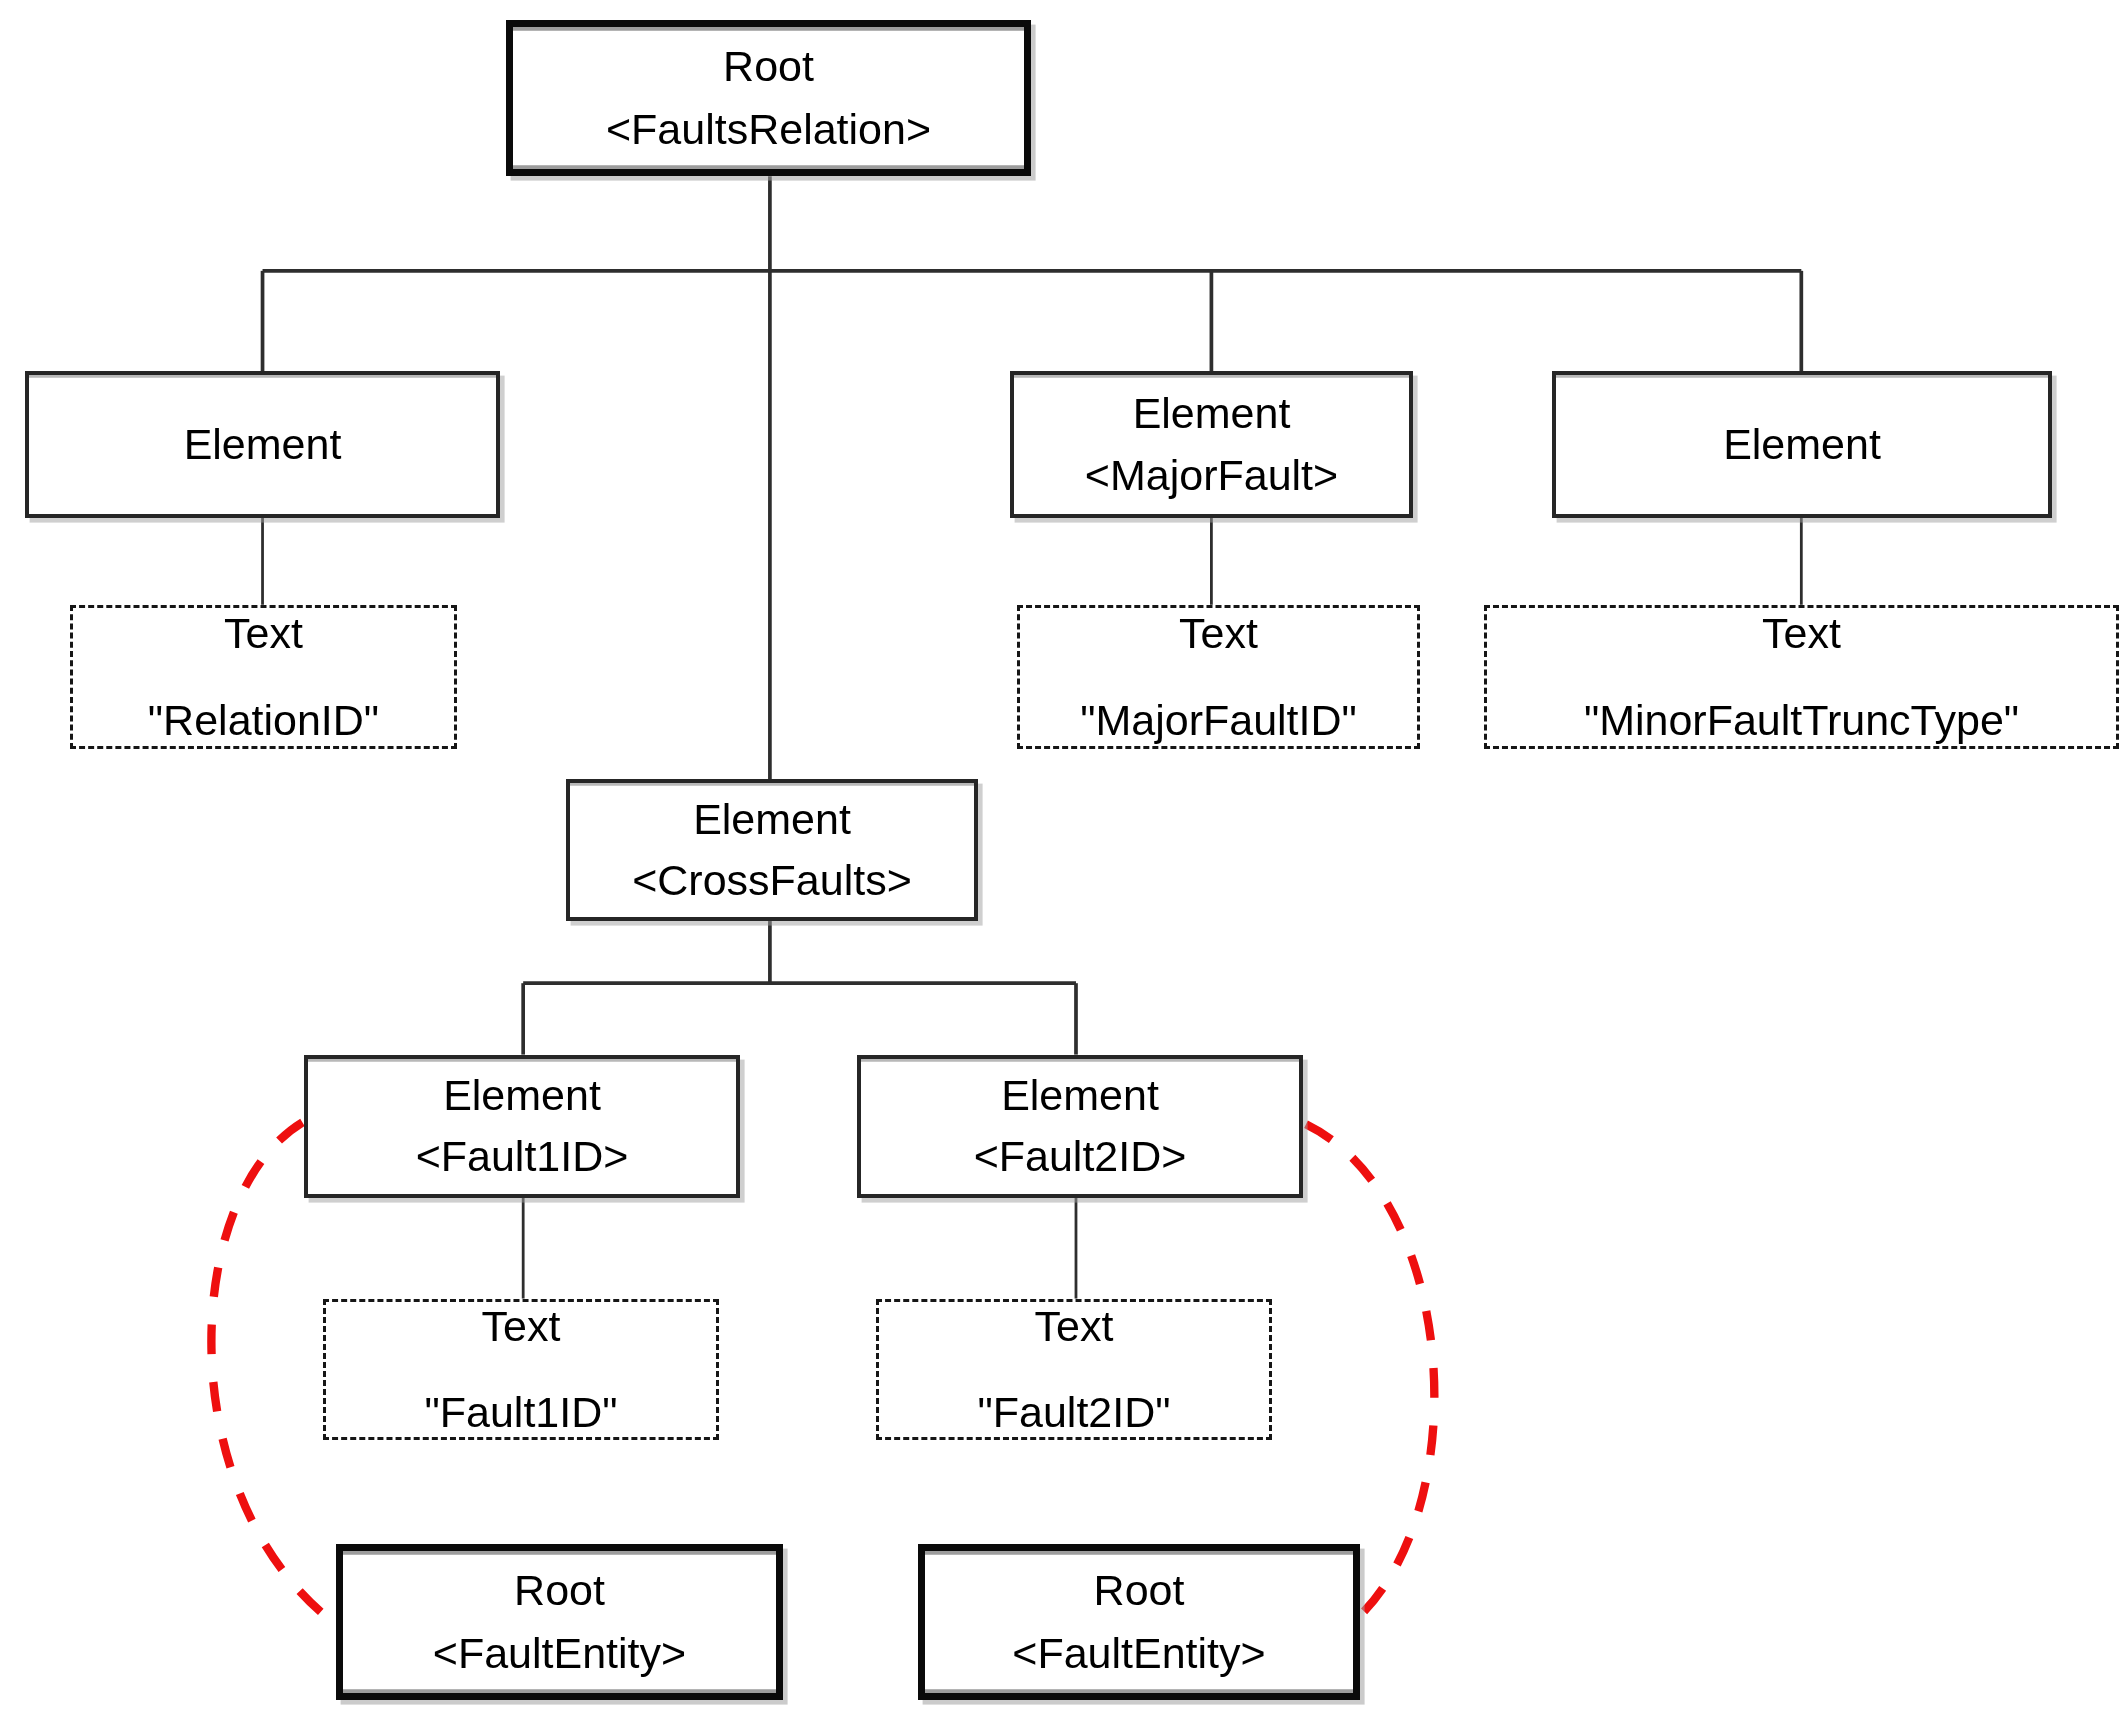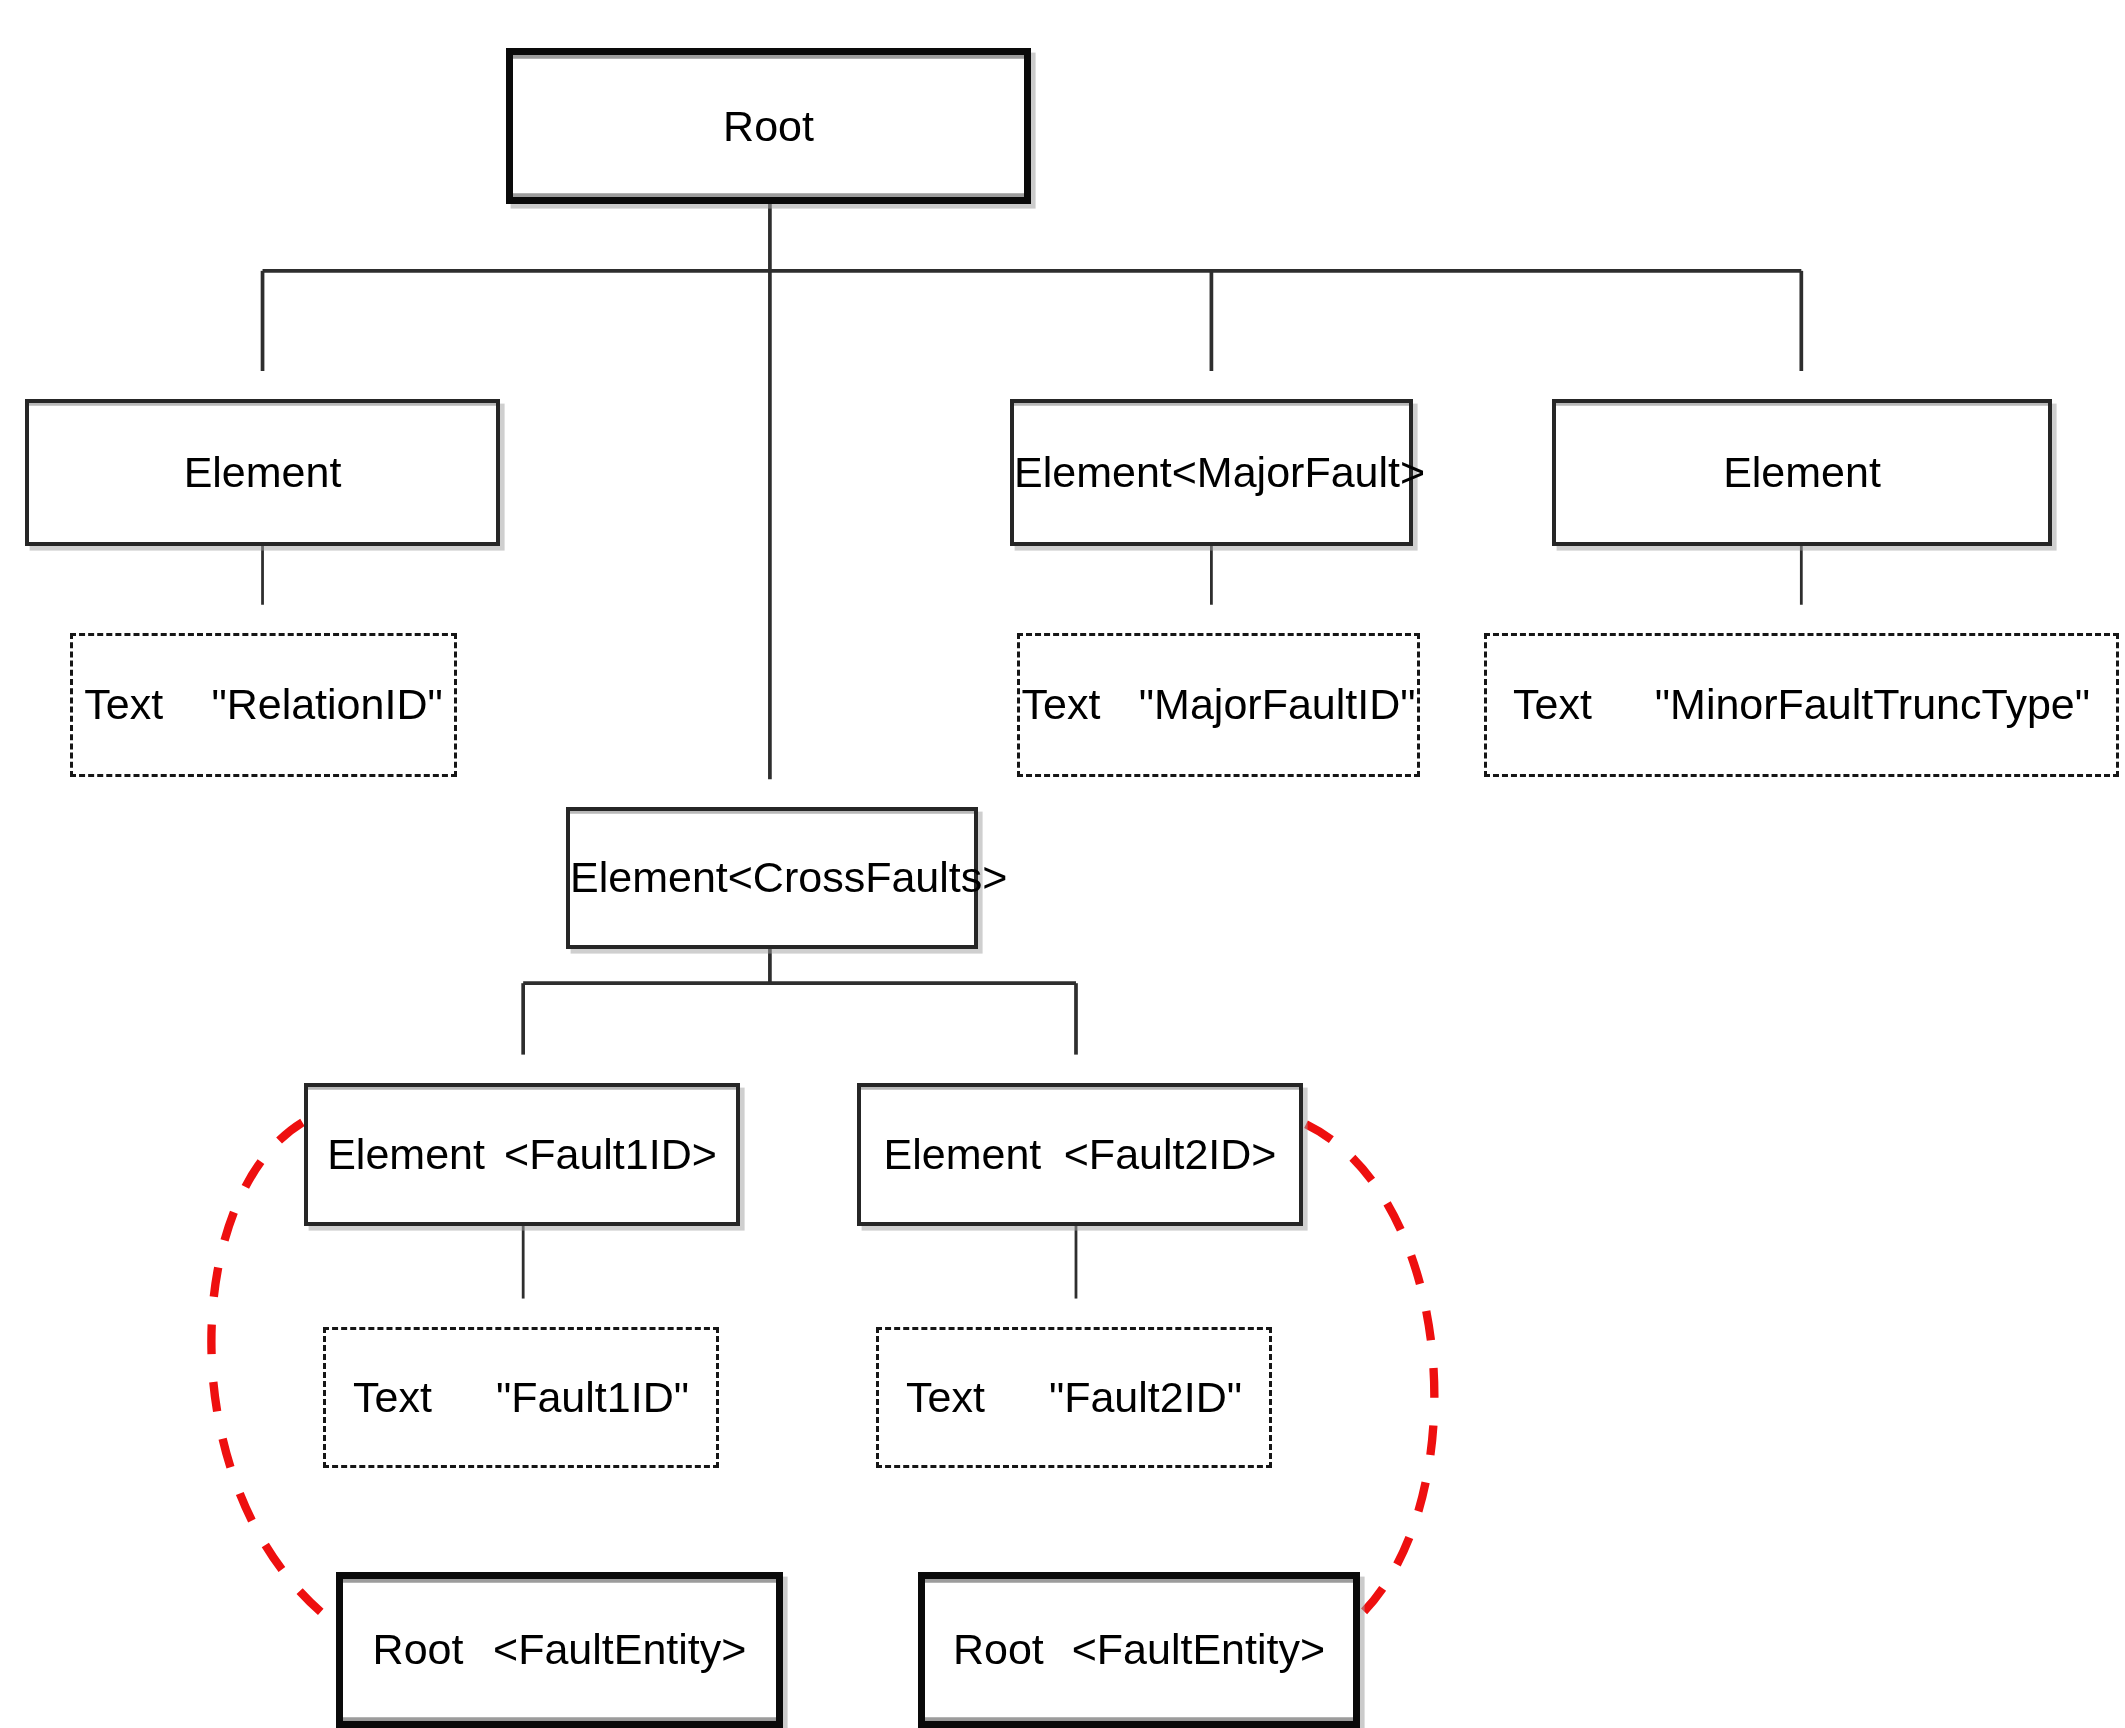--- a/index.html
+++ b/index.html
@@ -36,28 +36,27 @@
     stroke: var(--relation-link, #ec1313);
     stroke-width: 9;
     stroke-dasharray: 32 30;
     stroke-linecap: butt;
   }
   .node {
     position: absolute;
     box-sizing: border-box;
     background: var(--node-bg, #ffffff);
     display: flex;
-    flex-direction: row;
+    flex-direction: column;
     justify-content: space-evenly;
     align-items: center;
     text-align: center;
     font-size: 43px;
     line-height: 1.1;
     white-space: nowrap;
-    margin-top: 28px;
   }
   .node .l1, .node .l2 {
     display: block;
   }
   .kind-root {
     border: 7.4px solid #0a0a0a;
     box-shadow: inset 0 3.7px 0 #9c9c9c, inset 0 -3.7px 0 #9c9c9c, 4.6px 4.6px 0 rgba(160,160,160,0.55);
   }
   .kind-element {
     border: 4.6px solid #262626;
@@ -94,20 +93,21 @@
 
     <path class="connector thin" d="M 564 1291 L 564 1400"></path>
     <path class="connector thin" d="M 1160 1291 L 1160 1400"></path>
 
     <path class="relation-arc" d="M 326 1210 C 195 1290 185 1612 358 1748"></path>
     <path class="relation-arc" d="M 1408 1212 C 1568 1290 1590 1612 1470 1738"></path>
   </svg>
 
   <div class="node kind-root" style="left:506px; top:20.4px; width:525px; height:156px;">
     <span class="l1">Root</span>
+    <span class="l2">&lt;FaultsRelation&gt;</span>
   </div>
 
   <div class="node kind-element" style="left:25px; top:371px; width:475px; height:147px;">
     <span class="l1">Element</span>
   </div>
 
   <div class="node kind-element" style="left:1010px; top:371px; width:403px; height:147px;">
     <span class="l1">Element</span>
     <span class="l2">&lt;MajorFault&gt;</span>
   </div>

